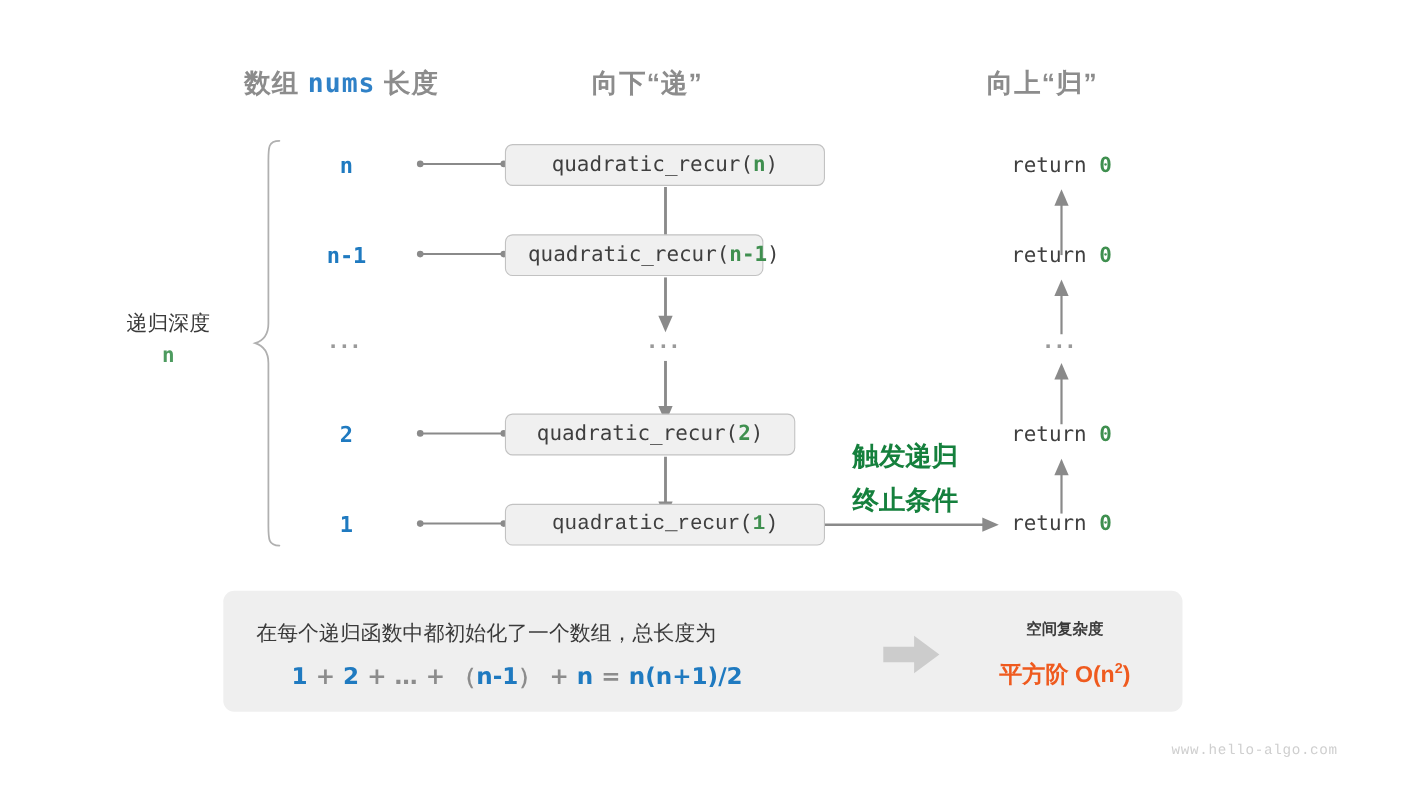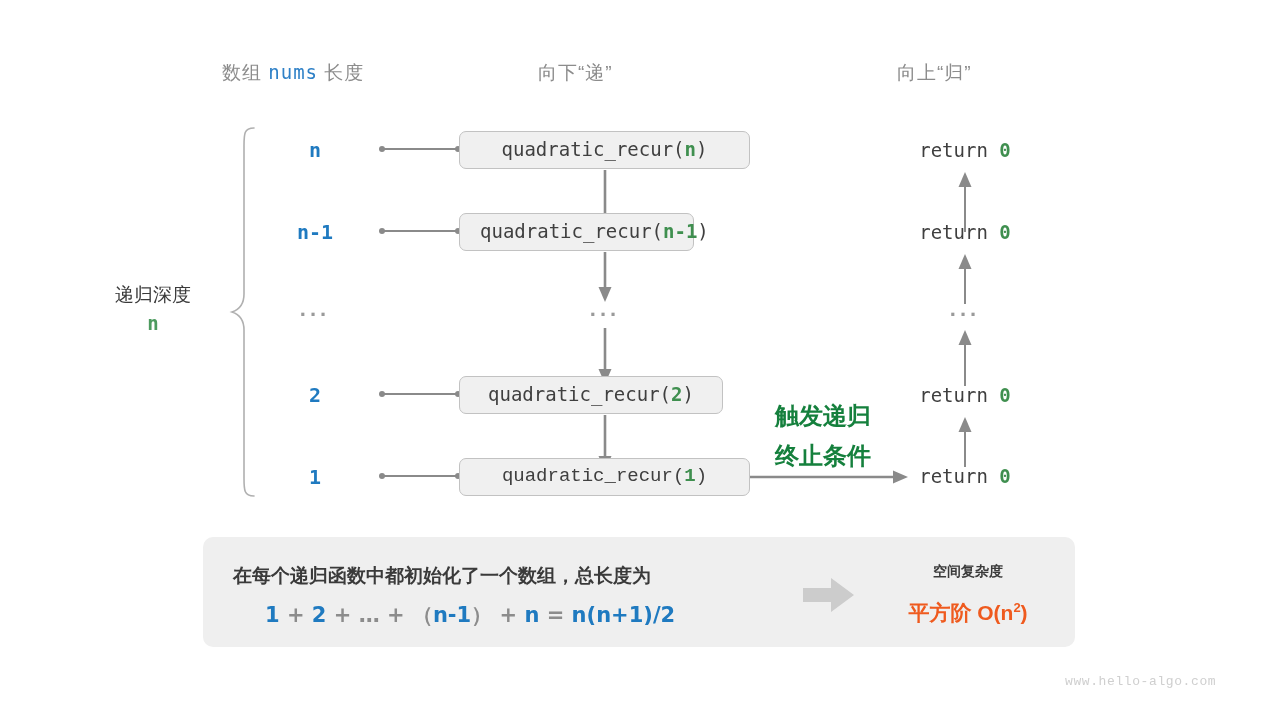--- a/index.html
+++ b/index.html
@@ -8,21 +8,21 @@
     background:#ffffff;
     font-family:"Liberation Sans","DejaVu Sans",sans-serif;
     overflow:hidden;
     position:relative;
   }
   .stage{position:absolute;left:0;top:0;width:1280px;height:720px;}
   .abs{position:absolute;}
 
   
   .col-head{
-    font-size:19px;font-weight:normal;color:#8c8c8c;
+    font-size:24px;font-weight:bold;color:#8c8c8c;
     white-space:nowrap;letter-spacing:1px;
   }
   .col-head .hl{color:#2f81c7;font-family:"DejaVu Sans Mono","Liberation Mono",monospace;}
 
   
   .depth-label{
     font-size:19px;color:#3a3a3a;white-space:nowrap;text-align:center;
     line-height:1.55;
   }
   .depth-label .green{
@@ -65,21 +65,21 @@
     font-size:24px;font-weight:bold;color:#15803d;line-height:1.65;
     white-space:nowrap;text-align:center;
   }
 
   
   .panel{
     background:#efefef;border-radius:10px;
     box-sizing:border-box;
   }
   .panel-text{
-    font-size:19px;color:#3a3a3a;white-space:nowrap;font-weight:bold;
+    font-size:19px;color:#3a3a3a;white-space:nowrap;
   }
   .formula{
     font-family:"DejaVu Sans","Liberation Sans",sans-serif;
     font-size:21px;font-weight:bold;color:#8c8c8c;white-space:nowrap;
   }
   .formula .b{color:#1f7ac0;}
   .panel-right-title{
     font-size:14px;font-weight:bold;color:#3a3a3a;white-space:nowrap;text-align:center;
   }
   .panel-right-val{

